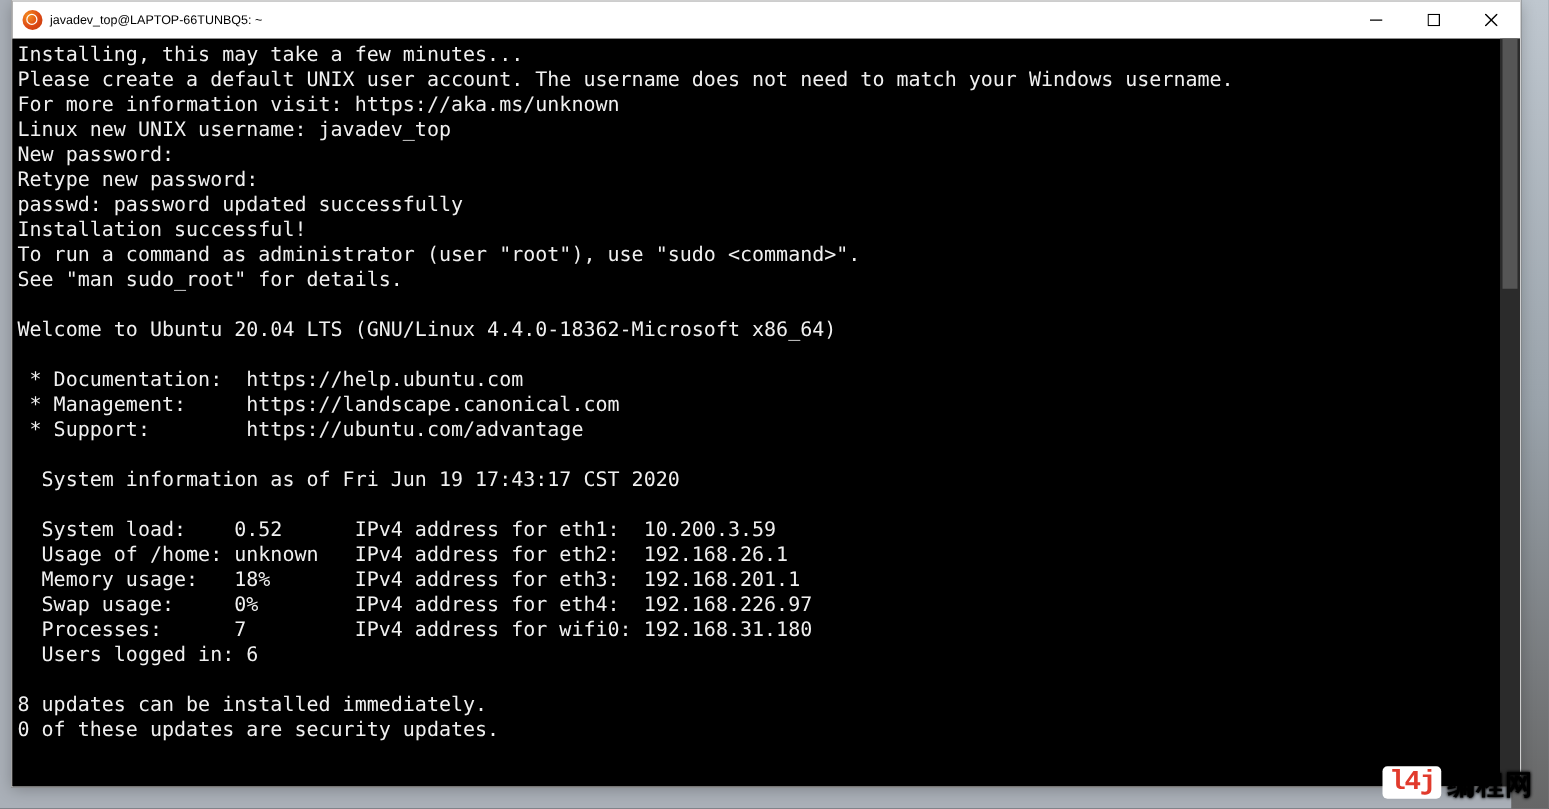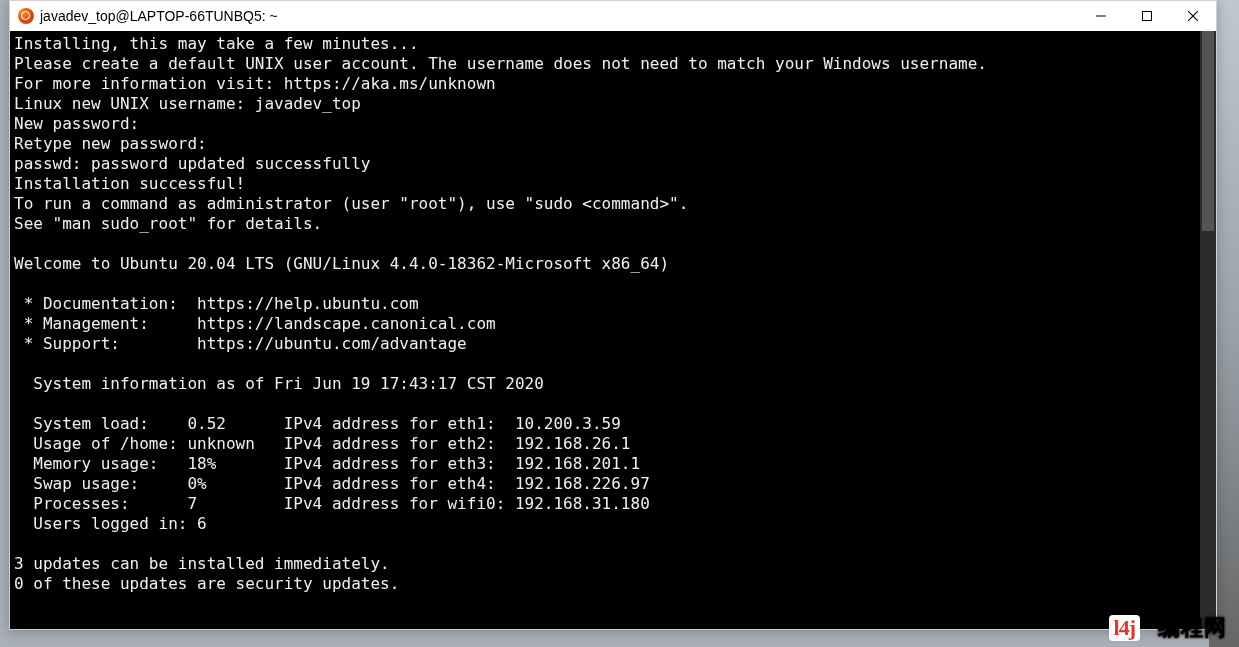--- a/index.html
+++ b/index.html
@@ -44,21 +44,21 @@
 .titlebar-icon::before {
   content: "";
   position: absolute;
   width: 7px; height: 7px;
   border: 1.2px solid #fff;
   border-radius: 50%;
   left: 3px; top: 3px;
 }
 .titlebar-title {
   flex: 1;
-  font-size: 14px;
+  font-size: 10px;
   color: #000;
 }
 .titlebar-controls {
   display: flex;
   height: 100%;
 }
 .titlebar-btn {
   width: 46px;
   height: 100%;
   display: flex;
@@ -92,23 +92,23 @@
   left: 2px; right: 2px;
   top: 0;
   height: 200px;
   background: #555;
 }
 .watermark {
   position: absolute;
   right: 12px;
   bottom: 4px;
   display: flex;
-  align-items: center;
-  gap: 18px;
-  font-family: Liberation Serif, serif;
+  align-items: flex-start;
+  gap: 5px;
+  font-family: Liberation Mono, monospace;
   font-weight: 700;
 }
 .watermark-box {
   background: #fff;
   color: #e13a2c;
   font-size: 22px;
   font-weight: 900;
   padding: 2px 5px;
   border-radius: 4px;
   letter-spacing: -1px;
@@ -177,21 +177,21 @@
 <span></span>
 <span>  System information as of Fri Jun 19 17:43:17 CST 2020</span>
 <span></span>
 <span>  System load:    0.52      IPv4 address for eth1:  10.200.3.59</span>
 <span>  Usage of /home: unknown   IPv4 address for eth2:  192.168.26.1</span>
 <span>  Memory usage:   18%       IPv4 address for eth3:  192.168.201.1</span>
 <span>  Swap usage:     0%        IPv4 address for eth4:  192.168.226.97</span>
 <span>  Processes:      7         IPv4 address for wifi0: 192.168.31.180</span>
 <span>  Users logged in: 6</span>
 <span></span>
-<span>3 updates can be installed immediately.</span>
+<span>8 updates can be installed immediately.</span>
 <span>0 of these updates are security updates.</span>
 <span></span></div>
 
   <div class="scrollbar">
     <div class="scrollbar-thumb"></div>
   </div>
 </div>
 
 <div class="watermark">
   <span class="watermark-box">l4j</span>

